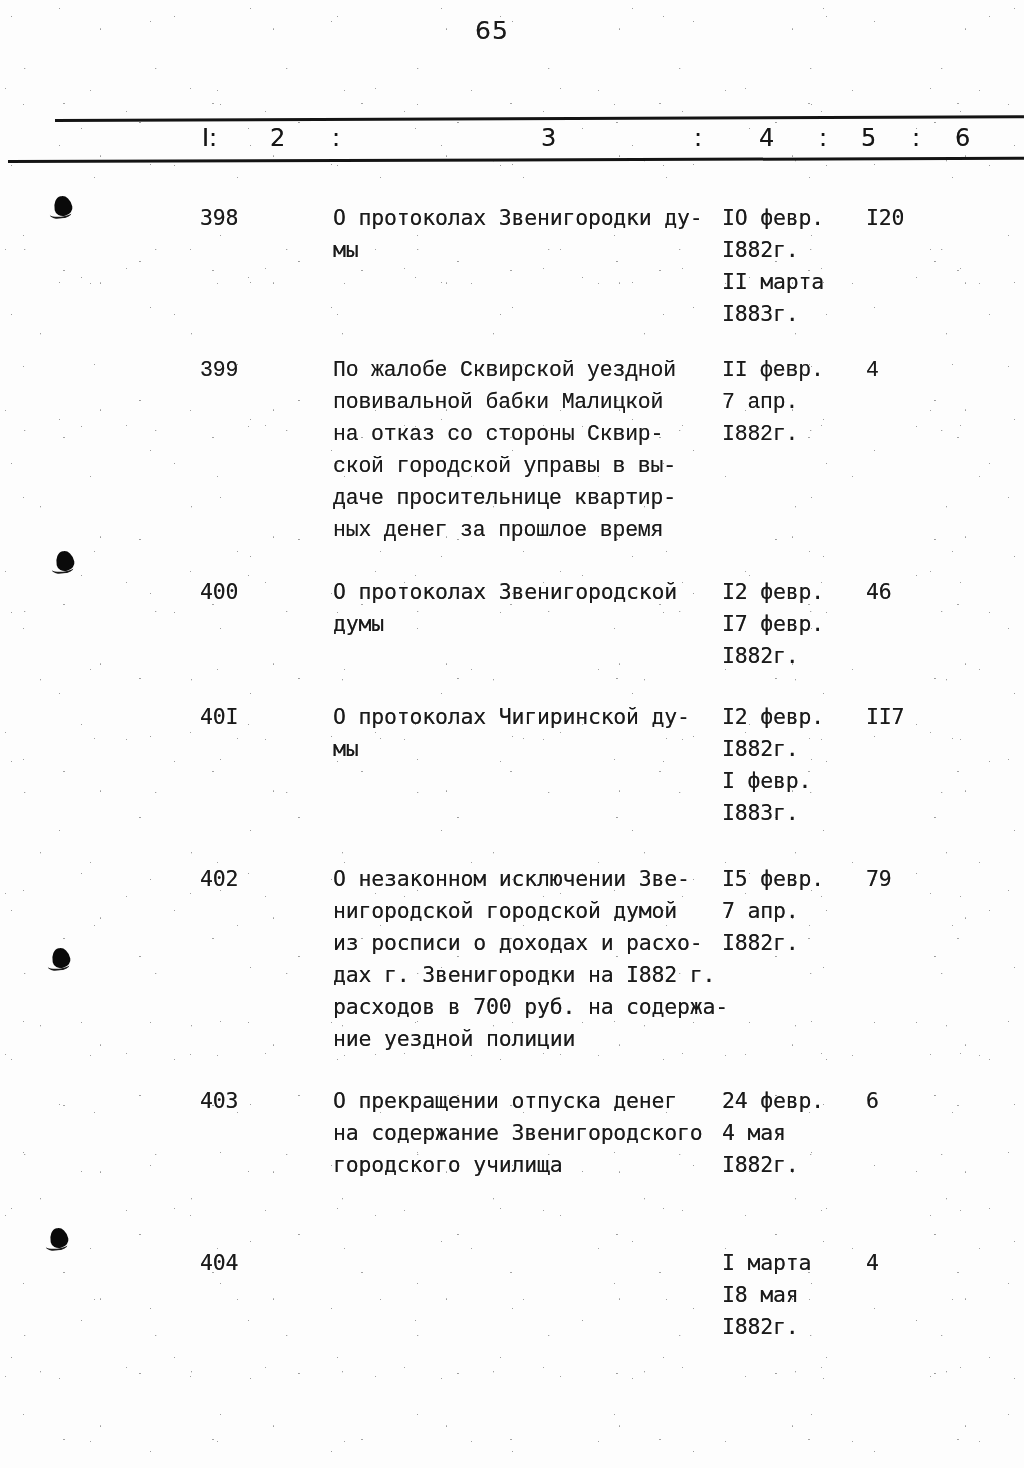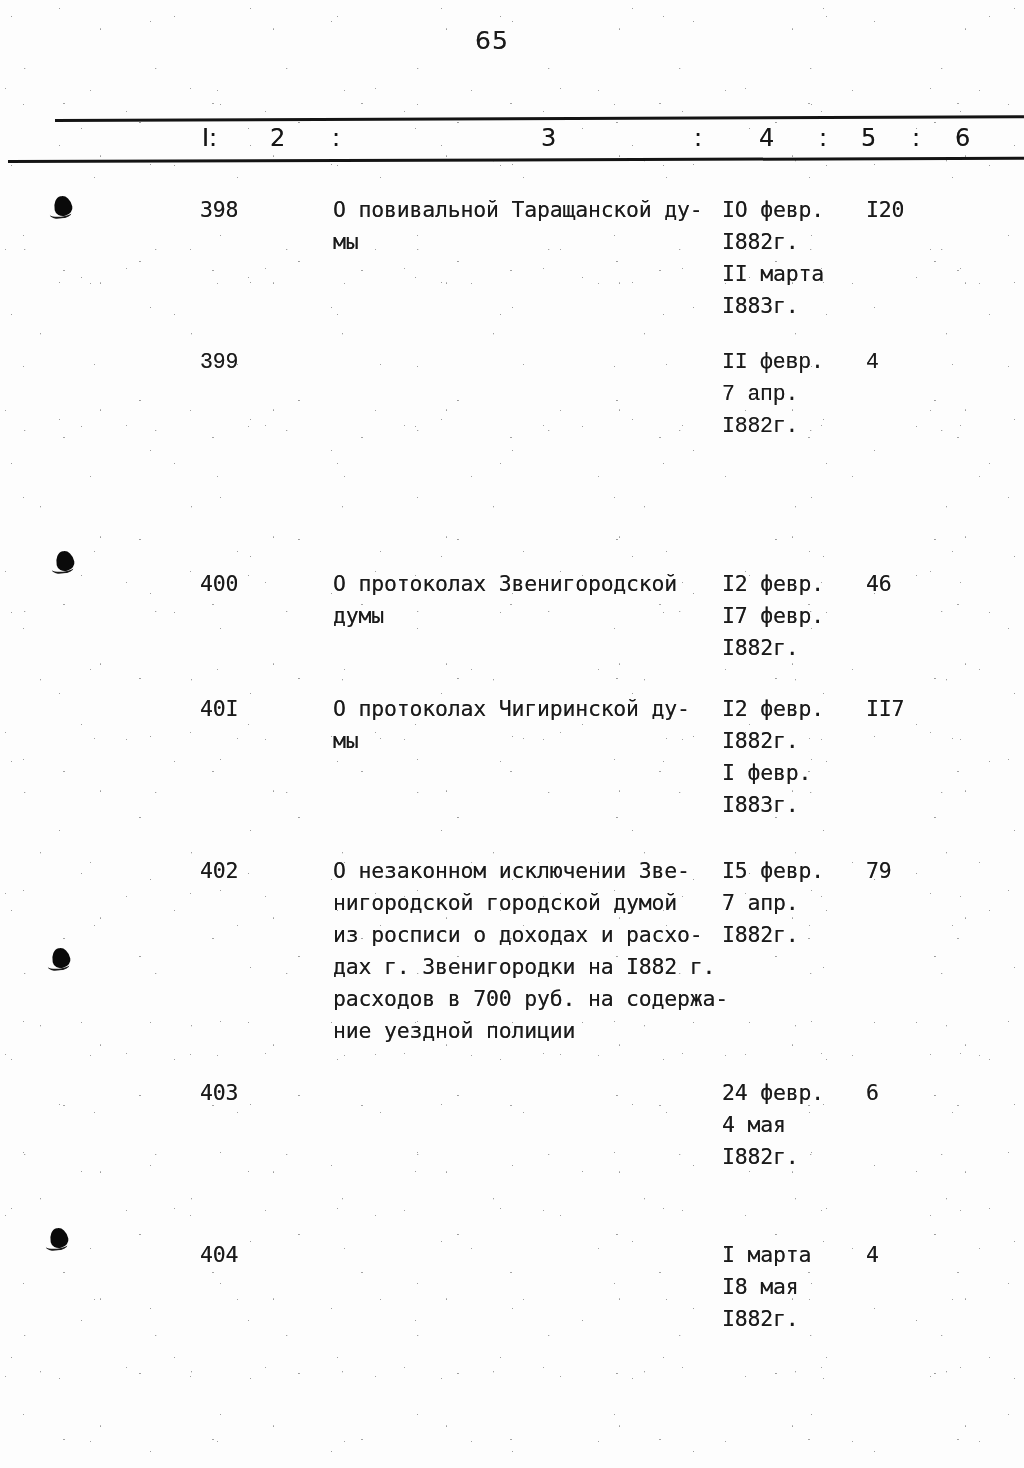--- a/index.html
+++ b/index.html
@@ -64,21 +64,21 @@
     width: 22px;
     height: 8px;
     border-bottom: 2px solid #1a1a1a;
     border-radius: 0 0 60% 60%;
     transform: rotate(7deg);
   }
 
   
   #folio {
     position: absolute;
-    top: 26px;
+    top: 16px;
     left: 0;
     width: 1024px;
     text-align: center;
     font-family: "DejaVu Sans", sans-serif;
     font-size: 25px;
     letter-spacing: 1px;
     color: #1b1b1b;
   }
   #folio .num { margin-right: 40px; }
 
@@ -124,21 +124,21 @@
     top: 186px;
     left: 0;
     width: 1024px;
   }
   .row {
     position: relative;
     width: 1024px;
   }
   .cell {
     position: absolute;
-    top: 8px;
+    top: 16px;
     font-size: 21.5px;
     line-height: 32px;
     color: #1a1a1a;
     white-space: pre-line;
     letter-spacing: -0.2px;
   }
   .c-id    { left: 200px; width: 125px; }
   .c-desc  { left: 333px; width: 390px; }
   .c-dates { left: 722px; width: 150px; }
   .c-count { left: 866px; width: 120px; }
@@ -177,31 +177,37 @@
     <span style="left:819px;">:</span>
     <span style="left:861px;">5</span>
     <span style="left:912px;">:</span>
     <span style="left:955px;">6</span>
   </div>
 
   <div id="rows">
 
     <div class="row" style="height:152px;">
       <div class="cell c-id">398</div>
-      <div class="cell c-desc">О повивальной Таращанской ду-
+      <div class="cell c-desc">О протоколах Звенигородки ду-
 мы</div>
       <div class="cell c-dates">IO февр.
 I882г.
 II марта
 I883г.</div>
       <div class="cell c-count">I20</div>
     </div>
 
     <div class="row" style="height:222px;font-family:Liberation Mono, monospace;">
       <div class="cell c-id">399</div>
+      <div class="cell c-desc">По жалобе Сквирской уездной
+повивальной бабки Малицкой
+на отказ со стороны Сквир-
+ской городской управы в вы-
+даче просительнице квартир-
+ных денег за прошлое время</div>
       <div class="cell c-dates">II февр.
 7 апр.
 I882г.</div>
       <div class="cell c-count">4</div>
     </div>
 
     <div class="row" style="height:125px;">
       <div class="cell c-id">400</div>
       <div class="cell c-desc">О протоколах Звенигородской
 думы</div>
@@ -231,20 +237,23 @@
 расходов в 700 руб. на содержа-
 ние уездной полиции</div>
       <div class="cell c-dates">I5 февр.
 7 апр.
 I882г.</div>
       <div class="cell c-count">79</div>
     </div>
 
     <div class="row" style="height:130px;">
       <div class="cell c-id">403</div>
+      <div class="cell c-desc" style="width:400px;">О прекращении отпуска денег
+на содержание Звенигородского
+городского училища</div>
       <div class="cell c-dates">24 февр.
 4 мая
 I882г.</div>
       <div class="cell c-count">6</div>
     </div>
 
     <div class="row" style="height:120px;margin-top:32px;">
       <div class="cell c-id">404</div>
       <div class="cell c-dates">I марта
 I8 мая

